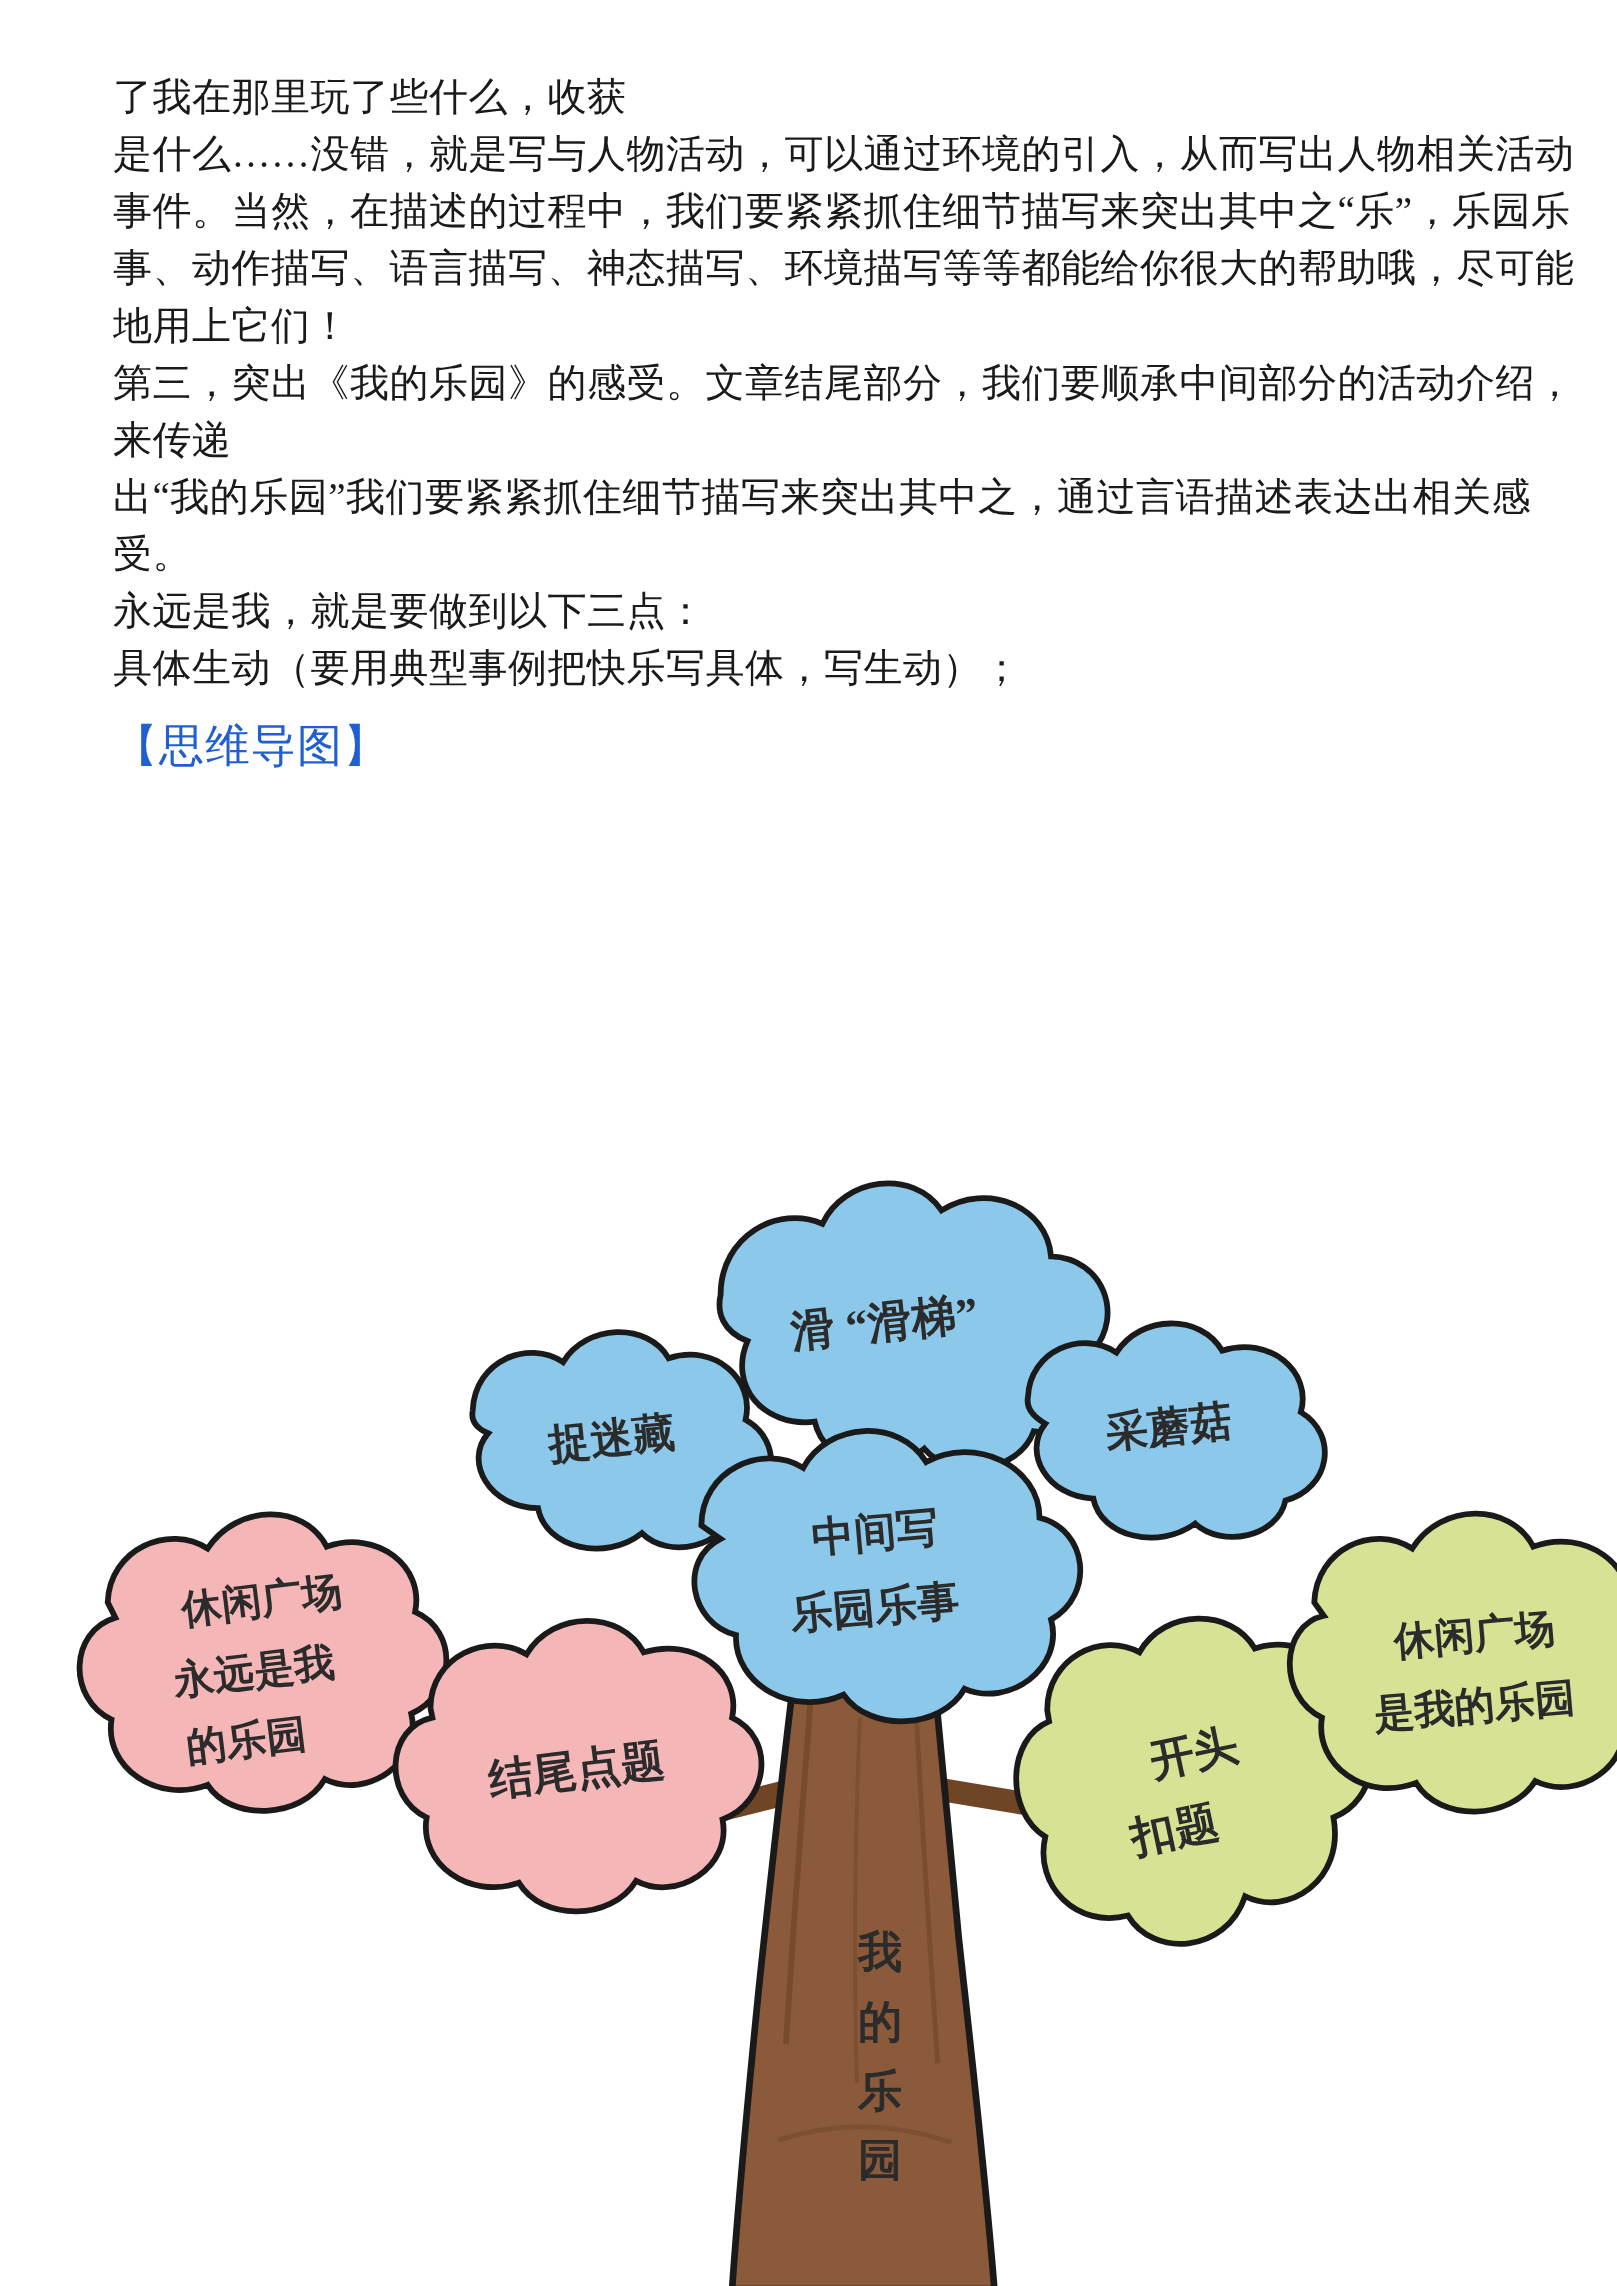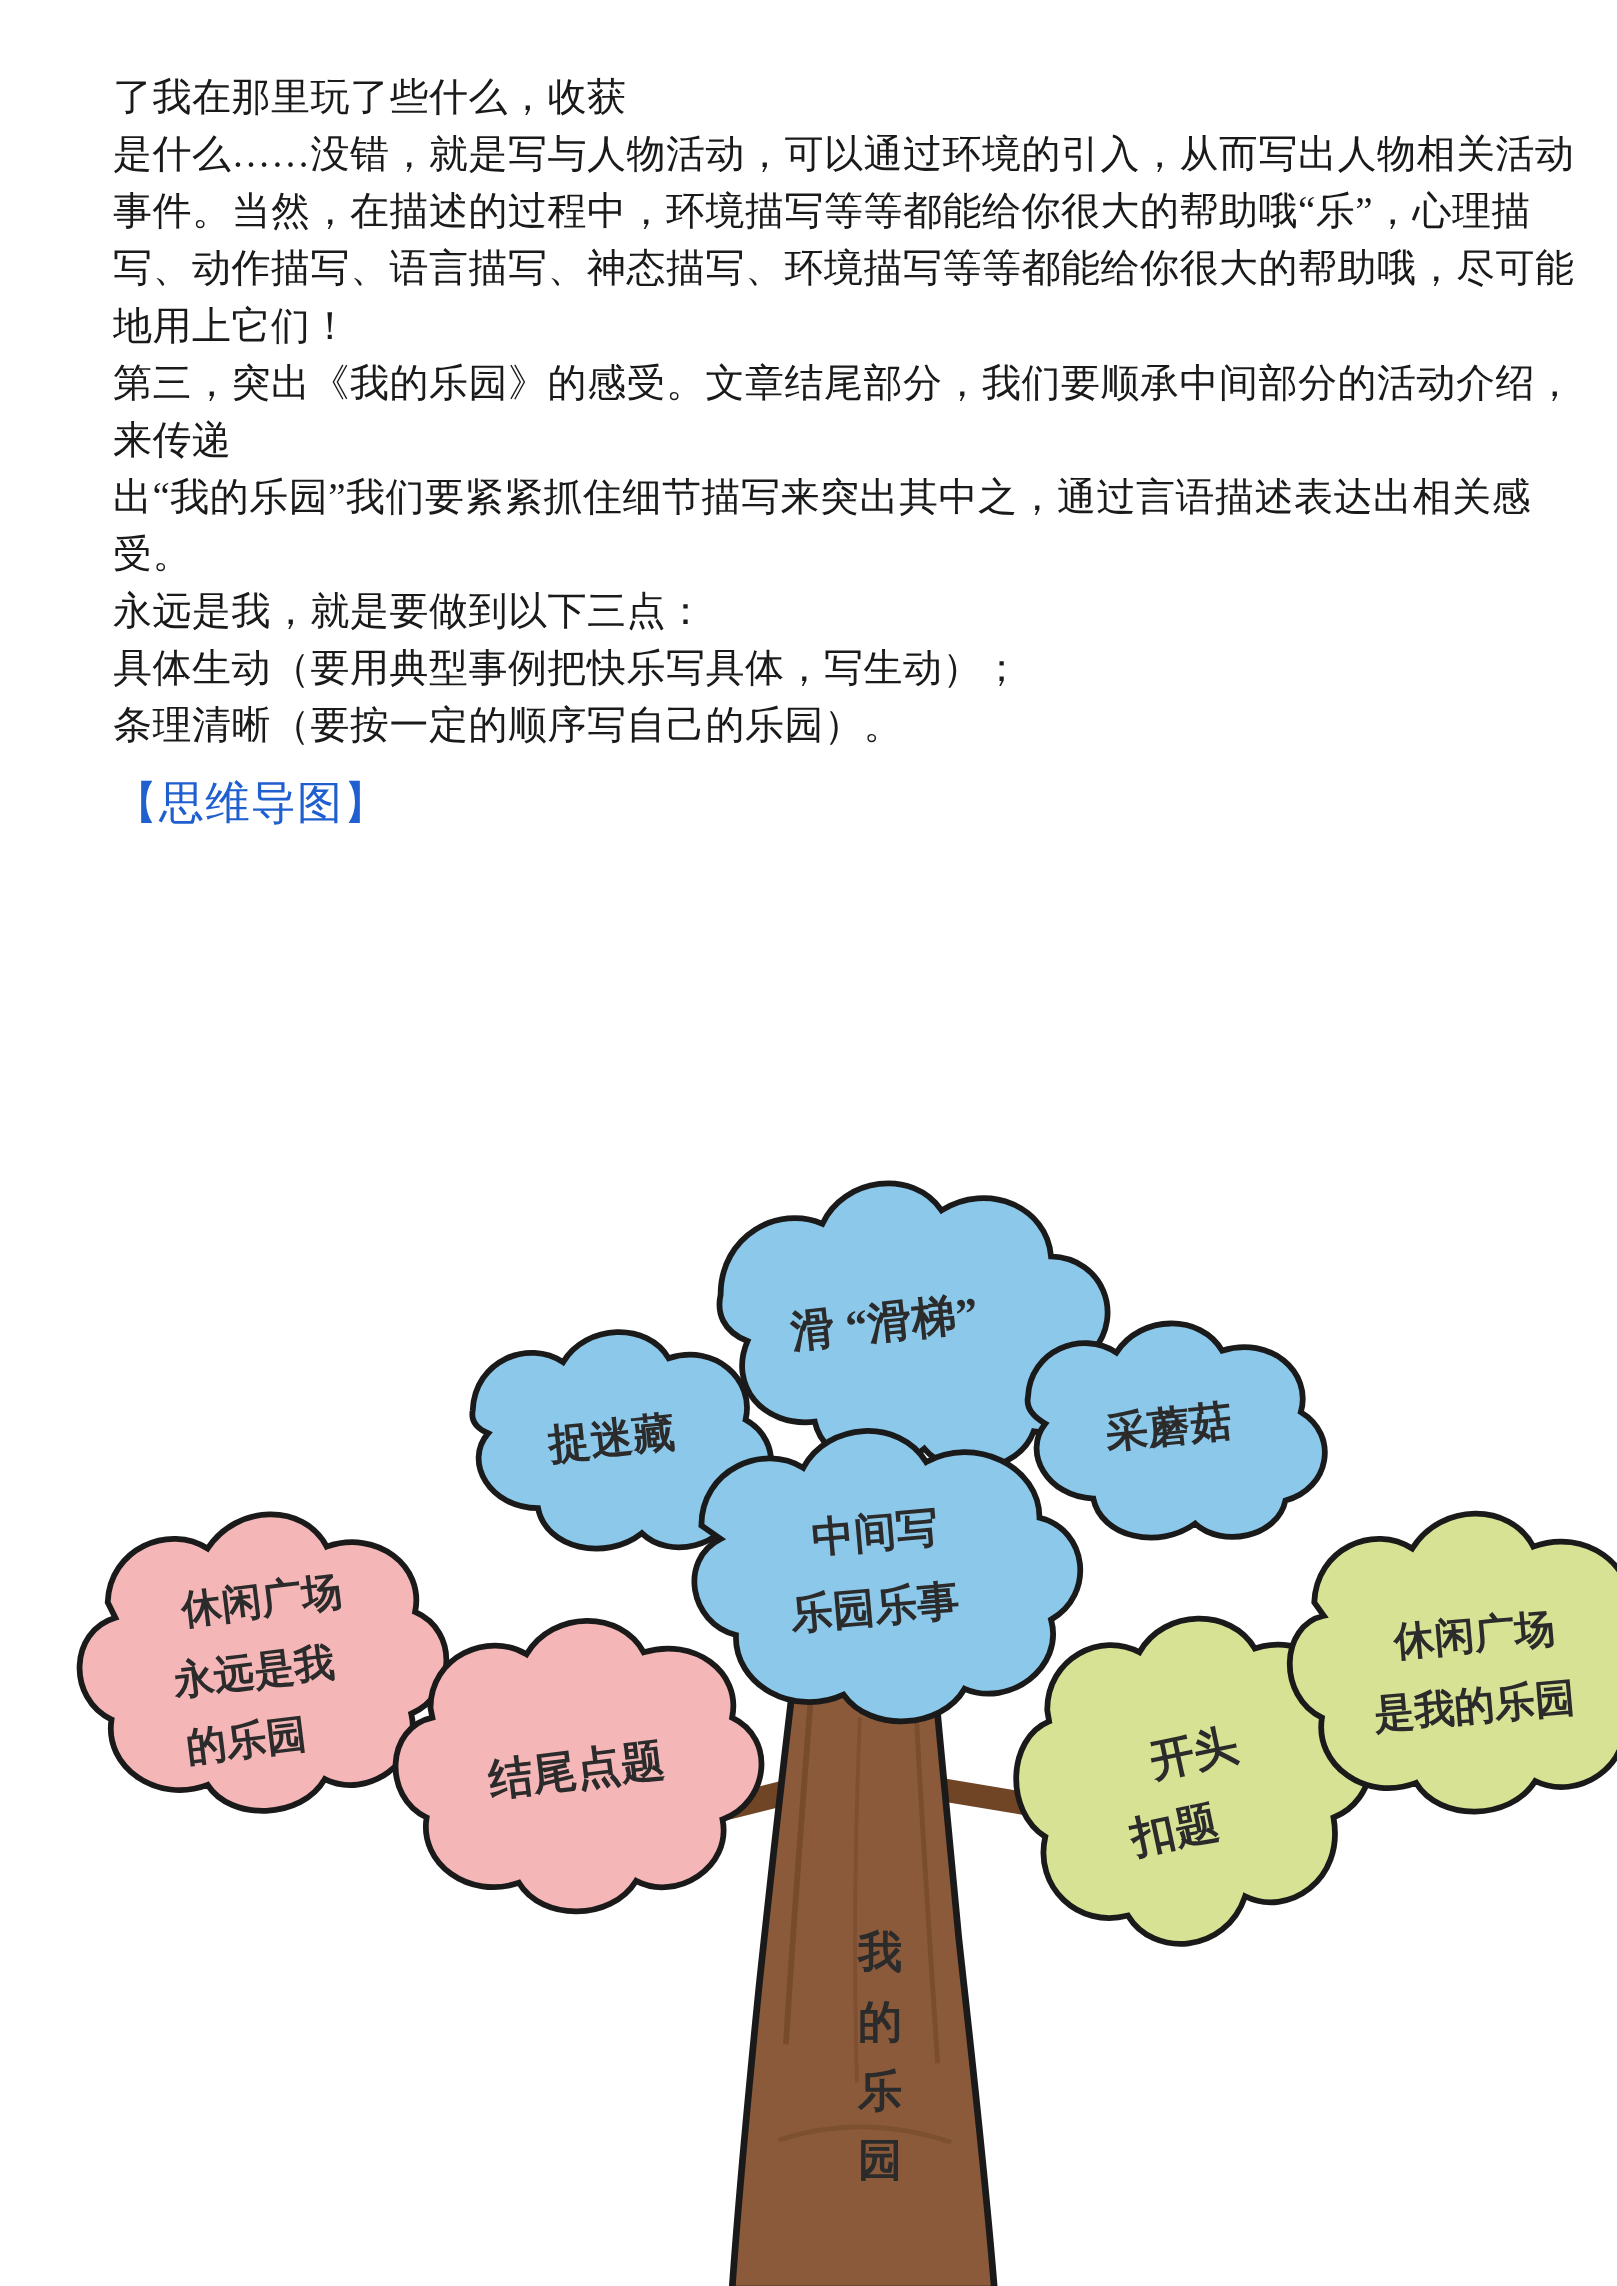--- a/index.html
+++ b/index.html
@@ -64,26 +64,25 @@
     fill: #2b2b2b;
   }
 </style>
 </head>
 <body>
 
 <div class="page">
 
   <div class="text-block">
     <p class="para">了我在那里玩了些什么，收获</p>
-    <p class="para">是什么……没错，就是写与人物活动，可以通过环境的引入，从而写出人物相关活动事件。当然，在描述的过程中，环境描写等等都能给你很大的帮助哦“乐”，心理描写、动作描写、语言描写、神态描写、环境描写等等都能给你很大的帮助哦，尽可能地用上它们！</p>
+    <p class="para">是什么……没错，就是写与人物活动，可以通过环境的引入，从而写出人物相关活动事件。当然，在描述的过程中，我们要紧紧抓住细节描写来突出其中之“乐”，乐园乐事、动作描写、语言描写、神态描写、环境描写等等都能给你很大的帮助哦，尽可能地用上它们！</p>
     <p class="para">第三，突出《我的乐园》的感受。文章结尾部分，我们要顺承中间部分的活动介绍，来传递</p>
     <p class="para">出“我的乐园”我们要紧紧抓住细节描写来突出其中之，通过言语描述表达出相关感受。</p>
     <p class="para">永远是我，就是要做到以下三点：</p>
     <p class="para">具体生动（要用典型事例把快乐写具体，写生动）；</p>
-    <p class="para">条理清晰（要按一定的顺序写自己的乐园）。</p>
     <p class="para mindmap-label">【思维导图】</p>
   </div>
 
   <div class="tree-wrap">
     <svg class="tree-svg" viewBox="0 0 1684 1220" xmlns="http://www.w3.org/2000/svg">
 
       <g stroke="#6f4526" stroke-linecap="round" fill="none">
         <path d="M845 600 L855 430" stroke-width="26"></path>
         <path d="M845 560 L700 480" stroke-width="22"></path>
         <path d="M855 560 L1010 480" stroke-width="22"></path>

